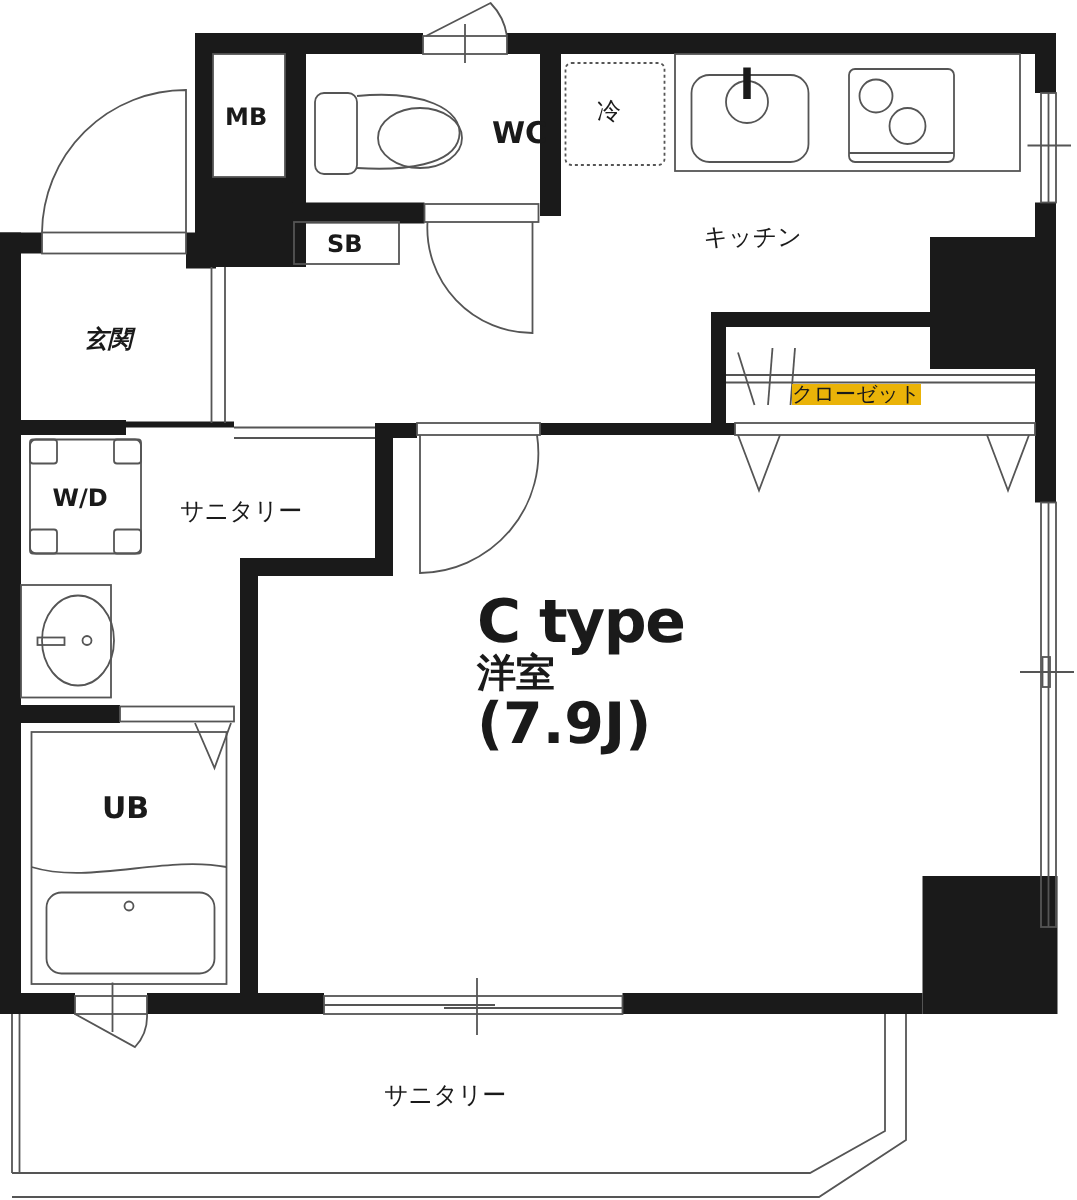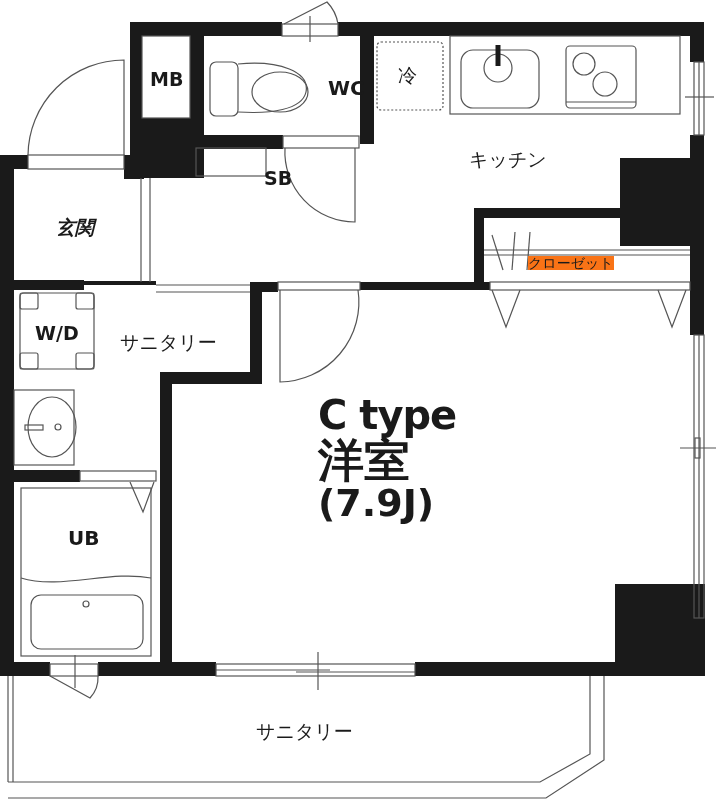--- a/index.html
+++ b/index.html
@@ -6,33 +6,33 @@
   body { width: 718px; height: 800px; position: relative; overflow: hidden; }
   #plan { position: absolute; left: 0; top: 0; width: 718px; height: 800px; }
   .lbl {
     position: absolute;
     font-family: "DejaVu Sans", sans-serif;
     color: #1a1a1a;
     white-space: nowrap;
     line-height: 1;
   }
   .lbl.bold { font-weight: bold; }
-  .lbl.small { font-size: 19px; }
+  .lbl.small { font-size: 16px; }
   .lbl.med { font-size: 20px; }
   .lbl.closet { font-size: 14px; }
   .big {
     position: absolute;
     left: 318px; top: 394px; width: 210px;
     font-family: "DejaVu Sans", sans-serif;
     font-weight: bold;
     color: #1a1a1a;
   }
   .big div { line-height: 1.05; }
   .big .t1 { font-size: 40px; letter-spacing: -1px; }
-  .big .t2 { font-size: 46px; }
+  .big .t2 { font-size: 26px; }
   .big .t3 { font-size: 38px; }
 </style>
 </head>
 <body>
 
 <svg id="plan" viewBox="0 0 718 800" xmlns="http://www.w3.org/2000/svg">
   <g fill="#1a1a1a" stroke="none">
 
     <rect x="130" y="22" width="152" height="14"></rect>
     <rect x="338" y="22" width="360" height="14"></rect>
@@ -160,25 +160,25 @@
 
     <line x1="8" y1="676" x2="8" y2="782"></line>
     <line x1="13" y1="676" x2="13" y2="782"></line>
     <path d="M8 782 L540 782 L590 754 L590 676"></path>
     <path d="M8 798 L546 798 L604 760 L604 676"></path>
   </g>
 </svg>
 
 <div class="lbl bold small" style="left:150px;top:70px;">MB</div>
 <div class="lbl bold med" style="left:328px;top:78px;">WC</div>
-<div class="lbl bold small" style="left:218px;top:169px;margin-left:46px;">SB</div>
+<div class="lbl bold small" style="left:218px;top:155px;">SB</div>
 <div class="lbl small" style="left:398px;top:66px;">冷</div>
 <div class="lbl small" style="left:450px;top:150px;margin-left:19px;">キッチン</div>
 <div class="lbl bold small" style="left:56px;top:218px;font-style:italic;">玄関</div>
-<div class="lbl closet" style="left:528px;top:256px;background:#f97316;">クローゼット</div>
+<div class="lbl closet" style="left:528px;top:256px;background:#eab308;">クローゼット</div>
 <div class="lbl bold small" style="left:35px;top:324px;">W/D</div>
 <div class="lbl small" style="left:120px;top:333px;">サニタリー</div>
 <div class="lbl bold med" style="left:68px;top:528px;">UB</div>
 <div class="lbl small" style="left:256px;top:722px;">サニタリー</div>
 
 <div class="big">
   <div class="t1">C type</div>
   <div class="t2">洋室</div>
   <div class="t3">(7.9J)</div>
 </div>

